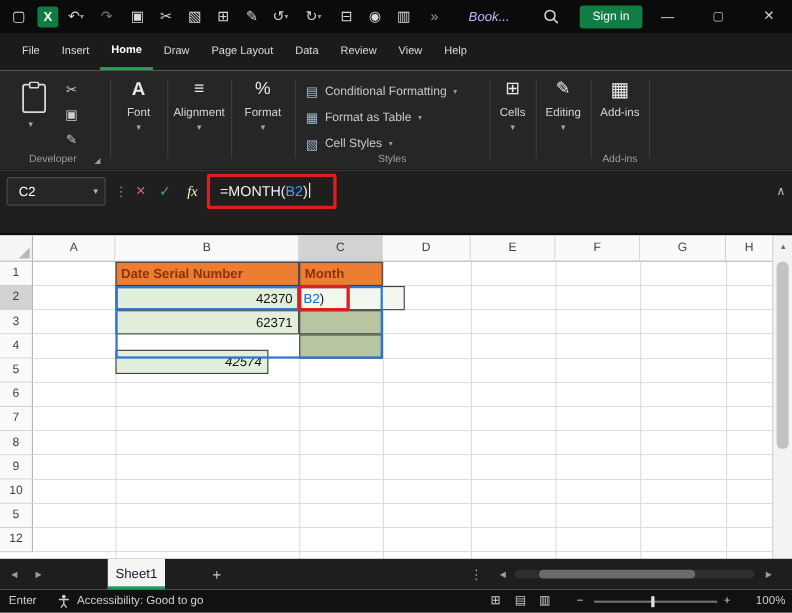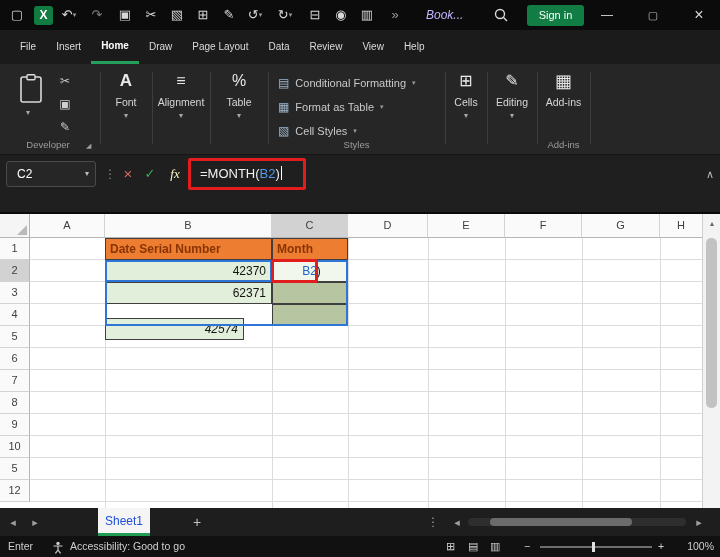--- a/index.html
+++ b/index.html
@@ -57,21 +57,21 @@
   .greensel{background:#b7c6a1;}
   .editcell{background:#f2f7ee;color:#141414;padding-left:3px;}
   .blue-border{position:absolute;border:2px solid #2e75d6;pointer-events:none;}
   
   .vscroll{position:absolute;left:702px;top:214px;width:18px;height:294px;background:#f3f3f3;border-left:1px solid #cfcfcf;}
   .vthumb{position:absolute;left:3px;top:24px;width:11px;height:170px;background:#c2c2c2;border-radius:5px;}
   .varrow{position:absolute;left:0;top:2px;width:18px;height:16px;font-size:8px;color:#666;text-align:center;line-height:16px;}
   
   .sheetbar{position:absolute;left:0;top:508px;width:720px;height:28px;background:#1e1e1e;}
   .sb-ic{position:absolute;top:0;height:28px;line-height:28px;font-size:11px;color:#9f9f9f;text-align:center;width:18px;}
-  .sheet-tab{position:absolute;left:98px;top:0;width:52px;height:28px;background:#f5f5f5;color:#1d4ed8;font-size:12px;text-align:center;line-height:26px;border-bottom:3px solid #1f9d55;}
+  .sheet-tab{position:absolute;left:98px;top:0;width:52px;height:28px;background:#f5f5f5;color:#0f172a;font-size:12px;text-align:center;line-height:26px;border-bottom:3px solid #1f9d55;}
   .hscroll{position:absolute;left:468px;top:10px;width:218px;height:8px;background:#2e2e2e;border-radius:4px;}
   .hthumb{position:absolute;left:22px;top:0;width:142px;height:8px;background:#6b6b6b;border-radius:4px;}
   
   .statusbar{position:absolute;left:0;top:536px;width:720px;height:21px;background:#111;color:#cfcfcf;font-size:10.5px;}
   .st-item{position:absolute;top:0;height:21px;line-height:21px;}
   .st-ic{font-size:11px;}
   .zoom-track{position:absolute;left:540px;top:10px;width:112px;height:2px;background:#6e6e6e;}
   .zoom-thumb{position:absolute;left:52px;top:-4px;width:3px;height:10px;background:#e0e0e0;}
 </style>
 </head>
@@ -150,21 +150,21 @@
 
     <div class="rbn-big" style="left:152px;width:58px;">
       <span class="rbn-ic">≡</span>
       <span class="rbn-lb">Alignment</span>
       <span class="rbn-ch">▾</span>
     </div>
     <div class="vsep" style="left:210px;"></div>
 
     <div class="rbn-big" style="left:210px;width:58px;">
       <span class="rbn-ic">%</span>
-      <span class="rbn-lb">Table</span>
+      <span class="rbn-lb">Format</span>
       <span class="rbn-ch">▾</span>
     </div>
     <div class="vsep" style="left:268px;"></div>
 
     <div class="style-row" style="top:8px;">
       <span class="style-ic">▤</span>
       <span>Conditional Formatting</span>
       <span class="style-ch">▾</span>
     </div>
     <div class="style-row" style="top:32px;">
@@ -253,21 +253,21 @@
     <div class="rh" style="top:200px;">9</div>
     <div class="rh" style="top:222px;">10</div>
     <div class="rh" style="top:244px;">5</div>
     <div class="rh" style="top:266px;">12</div>
 
     <div class="cell orange" style="left:105px;top:24px;width:167px;">Date Serial Number</div>
     <div class="cell orange" style="left:272px;top:24px;width:76px;">Month</div>
     <div class="cell greenc" style="left:105px;top:46px;width:167px;">42370</div>
     <div class="cell greenc" style="left:105px;top:68px;width:167px;">62371</div>
     <div class="cell greenc" style="left:105px;top:104px;width:139px;font-style:italic;">42574</div>
-    <div class="cell editcell" style="left:272px;top:46px;width:76px;text-align:center;"><span class="ref-blue" style="color:#1b66c9;">B2</span><span>)</span></div>
+    <div class="cell editcell" style="left:272px;top:46px;width:96px;"><span class="ref-blue" style="color:#1b66c9;">B2</span><span>)</span></div>
     <div class="cell greensel" style="left:272px;top:68px;width:76px;"></div>
     <div class="cell greensel" style="left:272px;top:90px;width:76px;"></div>
 
     <div class="blue-border" style="left:105px;top:46px;width:243px;height:66px;"></div>
     <div class="blue-border" style="left:105px;top:46px;width:167px;height:22px;"></div>
     <div class="red-box" style="left:271px;top:45px;width:47px;height:24px;"></div>
   </div>
 
   <div class="vscroll">
     <span class="varrow">▴</span>

